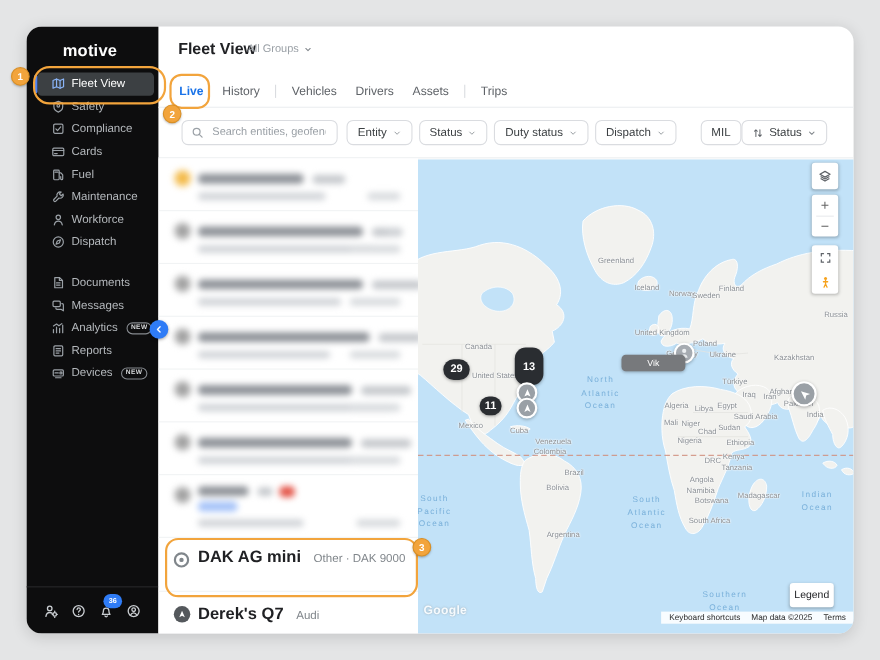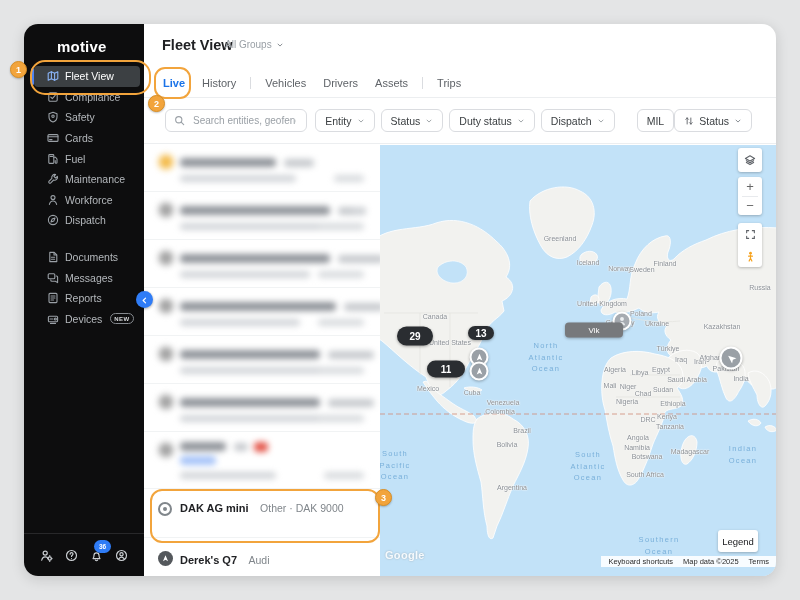--- a/index.html
+++ b/index.html
@@ -71,21 +71,21 @@
   .ricon{position:absolute;left:14px;top:10px;width:16px;height:16px;border-radius:50%}
   .bar{position:absolute;border-radius:4px}
   .entry{position:relative;height:49px;border-bottom:1px solid #f1f3f4;box-sizing:border-box;cursor:pointer}
   .ring-icon{position:absolute;left:14px;top:13px;width:14px;height:14px;border:2.5px solid #80868b;
              border-radius:50%;box-sizing:border-box;display:flex;align-items:center;justify-content:center}
   .ring-dot{width:4px;height:4px;border-radius:50%;background:#80868b}
   .nav-circle{position:absolute;left:14px;top:13px;width:15px;height:15px;border-radius:50%;background:#54585c;
               display:flex;align-items:center;justify-content:center;color:#fff}
   .nav-circle svg{width:9px;height:9px}
   .l1{position:absolute;left:36px;top:9px;right:10px;white-space:nowrap;overflow:hidden}
-  .ename{font-weight:700;font-size:11px;color:#202124}
+  .ename{font-weight:700;font-size:15px;color:#202124}
   .emeta{font-size:10.5px;color:#80868b;margin-left:7px}
   .l2{position:absolute;left:36px;top:26px;right:18px;font-size:10px;color:#9aa0a6;
       display:flex;justify-content:space-between}
 
   
   .map{position:absolute;left:356px;top:121px;width:396px;height:431px;background:#c2e2f8;overflow:hidden}
   .map svg.base{position:absolute;left:0;top:0}
   .mlabel{position:absolute;transform:translate(-50%,-50%);font-size:7px;color:#898e93;white-space:nowrap;
           text-shadow:0 0 2px #fff,0 0 2px #fff,0 0 1px #fff;pointer-events:none}
   .olabel{position:absolute;transform:translate(-50%,-50%);font-size:7.5px;color:#79b0da;letter-spacing:1.3px;
@@ -153,38 +153,38 @@
                 <svg viewBox="0 0 12 12" width="12" height="12" fill="none" stroke="currentColor" stroke-width="1.1" stroke-linecap="round" stroke-linejoin="round">
                   <path d="M1.2 3.2 4.4 1.8 7.6 3.2 10.8 1.8V8.8L7.6 10.2 4.4 8.8 1.2 10.2Z"></path>
                   <path d="M4.4 1.8v7M7.6 3.2v7"></path>
                 </svg>
               </span>
               <span>Fleet View</span>
             </div>
             <div class="nav-item">
               <span class="ic" style="display: flex;">
                 <svg viewBox="0 0 12 12" width="12" height="12" fill="none" stroke="currentColor" stroke-width="1.1" stroke-linecap="round" stroke-linejoin="round">
+                  <path d="M6 1.2 10 2.8v3.1c0 2.6-2.2 4.4-4 5-1.8-.6-4-2.4-4-5V2.8Z"></path>
+                  <circle cx="6" cy="5.2" r="1.2"></circle>
+                </svg>
+              </span>
+              <span>Safety</span>
+            </div>
+            <div class="nav-item">
+              <span class="ic" style="display: flex;">
+                <svg viewBox="0 0 12 12" width="12" height="12" fill="none" stroke="currentColor" stroke-width="1.1" stroke-linecap="round" stroke-linejoin="round">
                   <rect x="1.8" y="1.8" width="8.4" height="8.4" rx="1.2"></rect>
                   <path d="M3.8 6.2 5.3 7.7 8.2 4.4"></path>
                 </svg>
               </span>
               <span>Compliance</span>
             </div>
             <div class="nav-item">
               <span class="ic" style="display: flex;">
                 <svg viewBox="0 0 12 12" width="12" height="12" fill="none" stroke="currentColor" stroke-width="1.1" stroke-linecap="round" stroke-linejoin="round">
-                  <path d="M6 1.2 10 2.8v3.1c0 2.6-2.2 4.4-4 5-1.8-.6-4-2.4-4-5V2.8Z"></path>
-                  <circle cx="6" cy="5.2" r="1.2"></circle>
-                </svg>
-              </span>
-              <span>Safety</span>
-            </div>
-            <div class="nav-item">
-              <span class="ic" style="display: flex;">
-                <svg viewBox="0 0 12 12" width="12" height="12" fill="none" stroke="currentColor" stroke-width="1.1" stroke-linecap="round" stroke-linejoin="round">
                   <rect x="1" y="2.6" width="10" height="6.8" rx="1"></rect>
                   <path d="M1 4.8h10M2.6 7.6h2.4"></path>
                 </svg>
               </span>
               <span>Cards</span>
             </div>
             <div class="nav-item">
               <span class="ic" style="display: flex;">
                 <svg viewBox="0 0 12 12" width="12" height="12" fill="none" stroke="currentColor" stroke-width="1.1" stroke-linecap="round" stroke-linejoin="round">
                   <rect x="1.8" y="1.6" width="5" height="8.8" rx=".8"></rect>
@@ -231,20 +231,30 @@
               <span>Documents</span>
             </div>
             <div class="nav-item">
               <span class="ic" style="display: flex;">
                 <svg viewBox="0 0 12 12" width="12" height="12" fill="none" stroke="currentColor" stroke-width="1.1" stroke-linecap="round" stroke-linejoin="round">
                   <rect x="1.2" y="1.8" width="6.6" height="5" rx="1"></rect>
                   <path d="M9.2 4h.4a1 1 0 0 1 1 1v5.6L8.4 9.2H4.8a1 1 0 0 1-1-1v-.4"></path>
                 </svg>
               </span>
               <span>Messages</span>
+            </div>
+            <div class="nav-item">
+              <span class="ic" style="display: flex;">
+                <svg viewBox="0 0 12 12" width="12" height="12" fill="none" stroke="currentColor" stroke-width="1.1" stroke-linecap="round" stroke-linejoin="round">
+                  <path d="M1.6 10.4V7.6M4.4 10.4V5.4M7.2 10.4V6.6M10 10.4V3.6"></path>
+                  <path d="M1.6 4.4 4.4 2.6l2.2 1.6 2.6-2"></path>
+                </svg>
+              </span>
+              <span>Analytics</span>
+              <span class="new-badge">NEW</span>
             </div>
             <div class="nav-item">
               <span class="ic" style="display: flex;">
                 <svg viewBox="0 0 12 12" width="12" height="12" fill="none" stroke="currentColor" stroke-width="1.1" stroke-linecap="round" stroke-linejoin="round">
                   <rect x="2" y="1.4" width="8" height="9.2" rx="1"></rect>
                   <path d="M4 4h4M4 6h4M4 8h2.6"></path>
                 </svg>
               </span>
               <span>Reports</span>
             </div>
@@ -566,23 +576,23 @@
 Ocean</span>
           <span class="olabel" style="left: 15px; top: 320px;">South
 Pacific
 Ocean</span>
           <span class="olabel" style="left: 363px; top: 310px;">Indian
 Ocean</span>
           <span class="olabel" style="left: 279px; top: 401px;">Southern
 Ocean</span>
         </div>
       <div>
-          <div class="cluster" style="left: 35px; top: 191px; width: 36px; height: 19px;">29</div>
-          <div class="cluster" style="left: 101px; top: 188px; width: 26px; height: 14px;">13</div>
-          <div class="cluster" style="left: 66px; top: 224px; width: 38px; height: 17px;">11</div>
+          <div class="cluster" style="left: 35px; top: 191px; width: 24px; height: 19px;">29</div>
+          <div class="cluster" style="left: 101px; top: 188px; width: 26px; height: 34px;">13</div>
+          <div class="cluster" style="left: 66px; top: 224px; width: 20px; height: 17px;">11</div>
           <div class="vmarker" style="left: 99px; top: 212px;">
             <svg viewBox="0 0 12 12">
               <path d="M6 1.6 9.4 9.6 6 7.8 2.6 9.6Z" fill="currentColor" stroke="none"></path>
             </svg>
           </div>
           <div class="vmarker" style="left: 99px; top: 226px;">
             <svg viewBox="0 0 12 12">
               <path d="M6 1.6 9.4 9.6 6 7.8 2.6 9.6Z" fill="currentColor" stroke="none"></path>
             </svg>
           </div>

